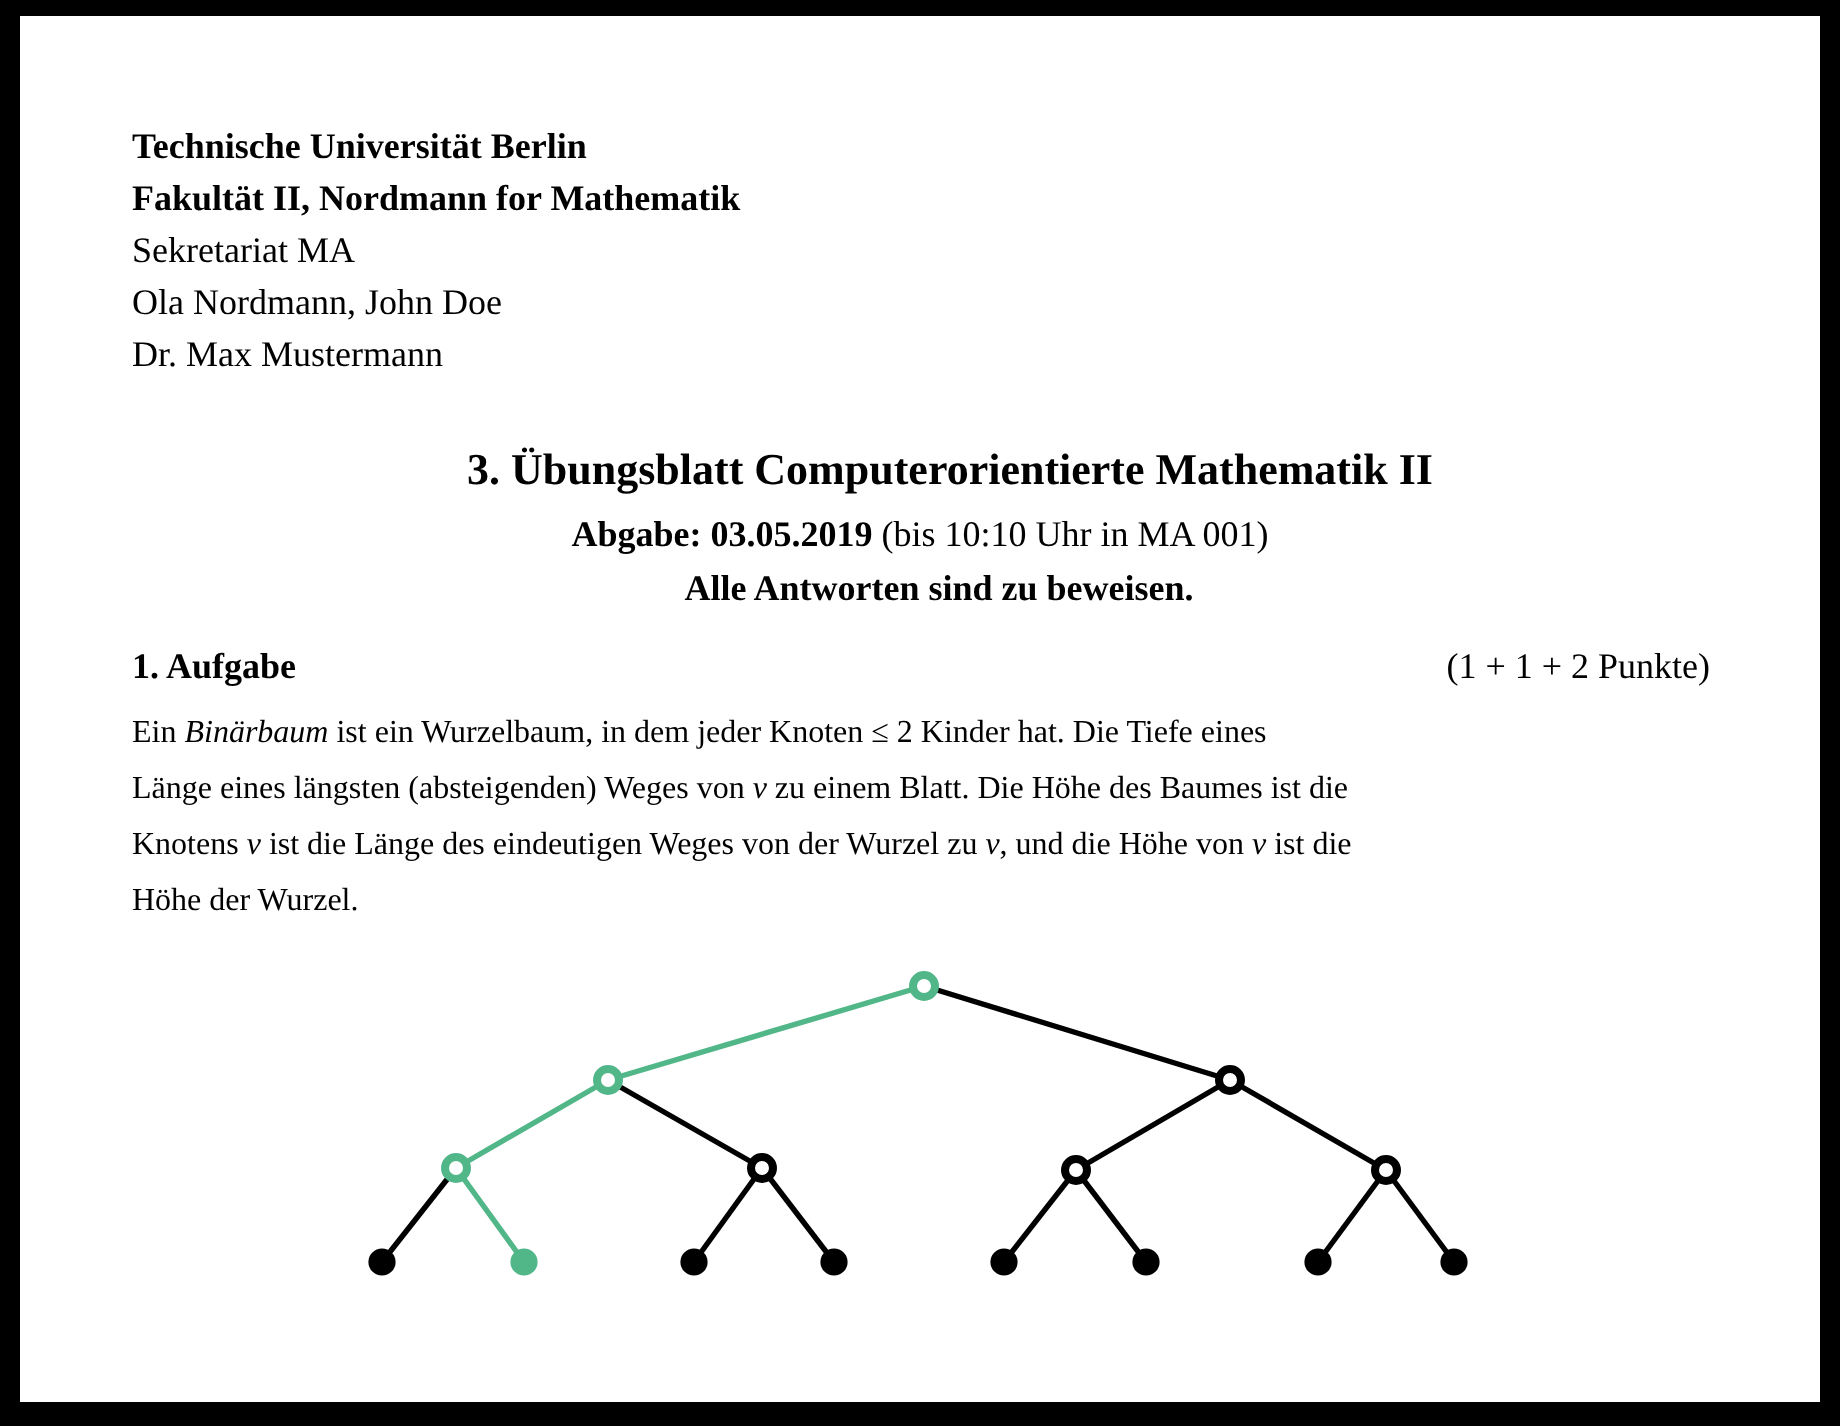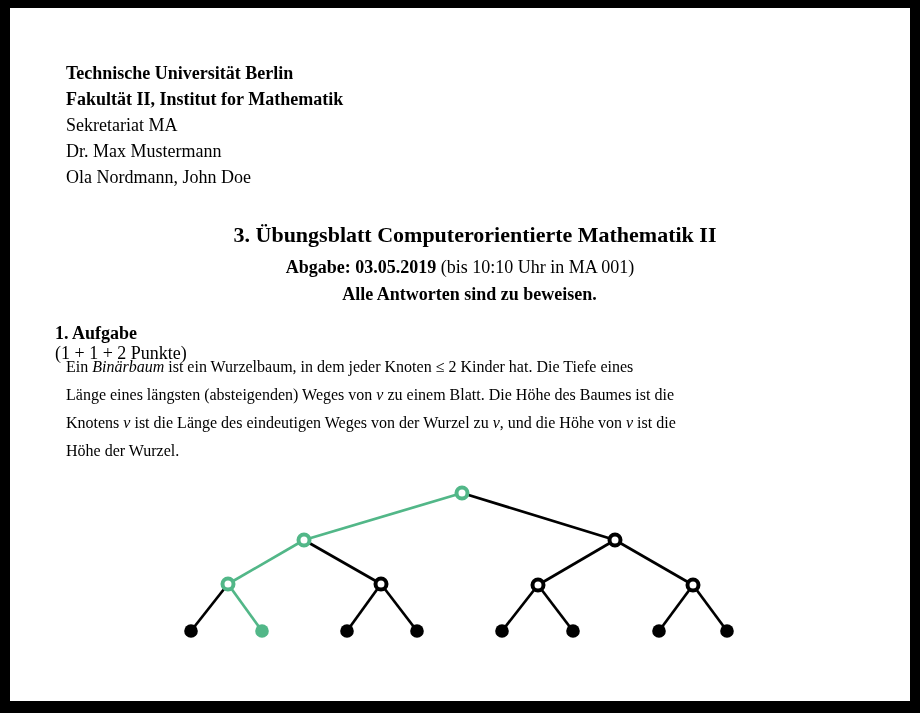--- a/index.html
+++ b/index.html
@@ -49,26 +49,25 @@
   }
   .proof-note {
     font-size: 18px;
     font-weight: 700;
     line-height: 27px;
     padding-left: 19px;
   }
 
   .task-row {
     position: absolute;
-    left: 45px; right: 55px; top: 315px;
+    left: 56px; right: 55px; top: 315px;
     display: flex;
     justify-content: space-between;
     font-size: 18px;
     line-height: 20px;
-    flex-direction: column;
   }
   .task-heading { font-weight: 700; }
 
   .paragraph {
     position: absolute;
     left: 56px; top: 345px;
     width: 820px;
     font-size: 16px;
     line-height: 28px;
     white-space: nowrap;
@@ -81,24 +80,24 @@
   }
 </style>
 </head>
 <body>
 
 <div class="page">
 
   <div class="header">
     <div class="header-left">
       <div class="b">Technische Universität Berlin</div>
-      <div class="b">Fakultät II, Institut for Mathematik</div>
+      <div class="b">Fakultät II, Nordmann for Mathematik</div>
       <div>Sekretariat MA</div>
+      <div>Ola Nordmann, John Doe</div>
       <div>Dr. Max Mustermann</div>
-      <div>Ola Nordmann, John Doe</div>
     </div>
   </div>
 
   <div class="title-block">
     <h1 class="sheet-title">3. Übungsblatt Computerorientierte Mathematik II</h1>
     <div class="submission-line"><span class="b">Abgabe: 03.05.2019</span><span> (bis 10:10 Uhr in MA 001)</span></div>
     <div class="proof-note">Alle Antworten sind zu beweisen.</div>
   </div>
 
   <div class="task-row">

